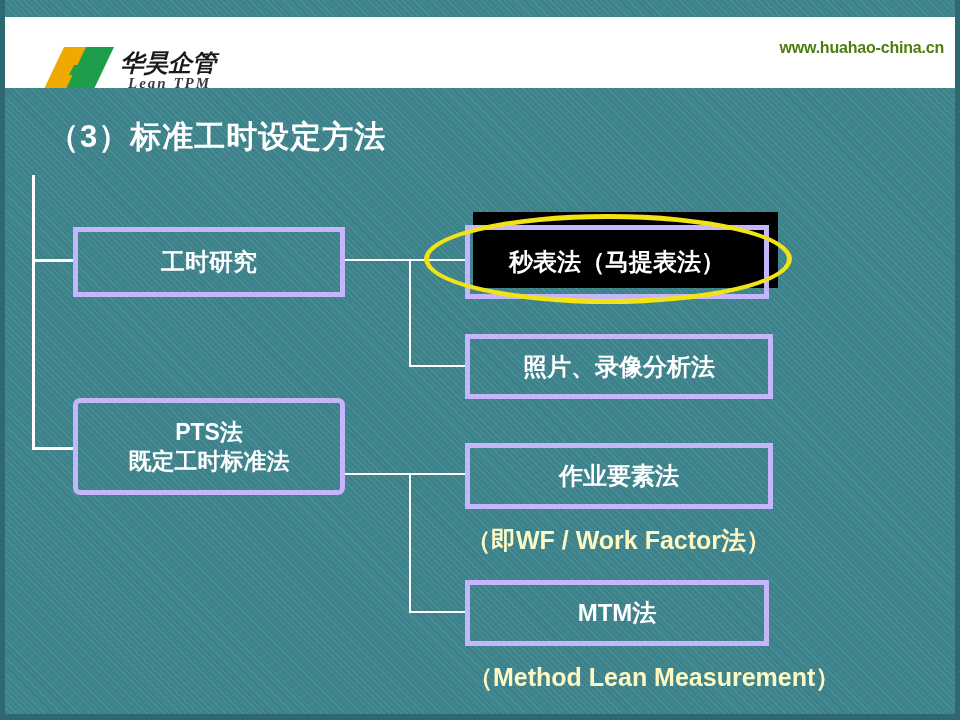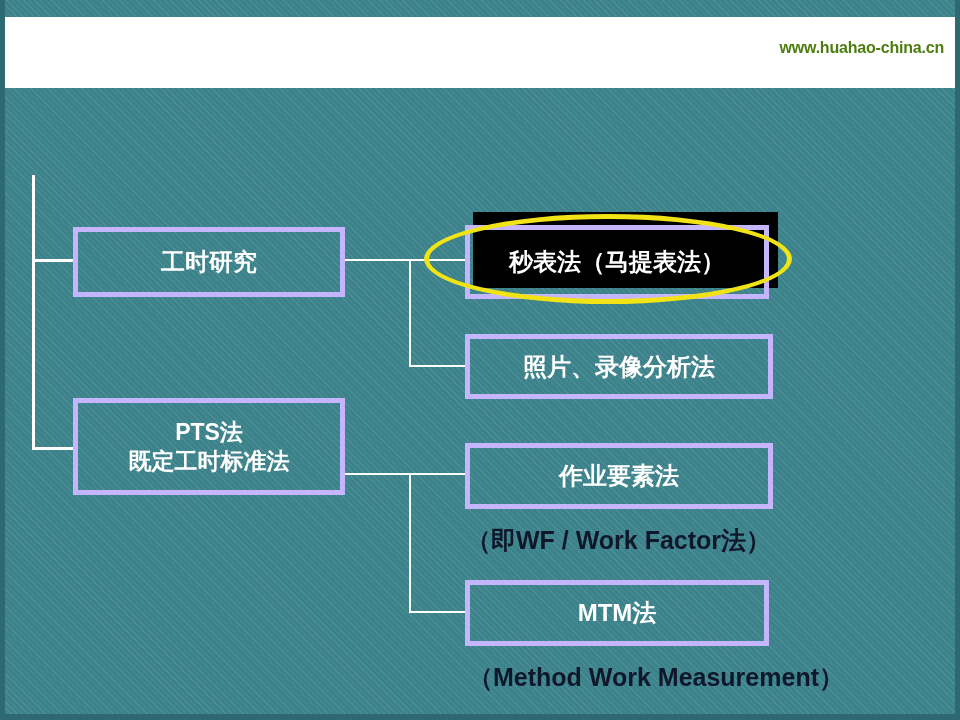--- a/index.html
+++ b/index.html
@@ -116,21 +116,21 @@
     display: flex;
     align-items: center;
     justify-content: center;
     text-align: center;
     font-weight: bold;
     line-height: 1.22;
     white-space: pre-line;
   }
 
   #node-time-study   { left: 73px;  top: 227px; width: 272px; height: 70px;  font-size: 24px; }
-  #node-pts          { left: 73px;  top: 398px; width: 272px; height: 97px;  font-size: 23px; }
+  #node-pts          { left: 73px;  top: 398px; width: 272px; height: 97px;  font-size: 23px; border-radius: 7px; }
   #node-stopwatch    { left: 465px; top: 225px; width: 304px; height: 74px;  font-size: 24px; z-index: 4; }
   #node-photo        { left: 465px; top: 334px; width: 308px; height: 65px;  font-size: 24px; }
   #node-element      { left: 465px; top: 443px; width: 308px; height: 66px;  font-size: 24px; }
   #node-mtm          { left: 465px; top: 580px; width: 304px; height: 66px;  font-size: 24px; }
 
   
   #stopwatch-shadow {
     position: absolute;
     left: 473px; top: 212px;
     width: 305px; height: 76px;
@@ -146,43 +146,60 @@
     border: 5px solid #f2e414;
     border-radius: 50%;
     box-sizing: border-box;
     z-index: 6;
     pointer-events: none;
   }
 
   
   .caption {
     position: absolute;
-    color: #0f172a;
+    color: #fef9c3;
     font-weight: bold;
     white-space: nowrap;
     text-align: center;
   }
   #caption-wf  { left: 466px; top: 524px; font-size: 25px; }
   #caption-mtm { left: 468px; top: 661px; font-size: 25px; }
 </style>
 </head>
 <body>
 
 <div id="slide">
 
   <div id="top-band" class="striped"></div>
 
   <div id="header-band">
 
+    <div id="logo">
+      <svg width="205" height="54" viewBox="0 0 205 54" xmlns="http://www.w3.org/2000/svg">
+
+        <polygon points="16,46 36,4 60,4 40,46" fill="#EFA900"></polygon>
+        <polygon points="36,46 56,4 80,4 60,46" fill="#EFA900"></polygon>
+        <polygon points="44,4 68,4 48,46 24,46" fill="#EFA900"></polygon>
+        <polygon points="58,4 86,4 66,46 38,46" fill="#1E9E4A"></polygon>
+        <polygon points="30,22 74,22 69,32 25,32" fill="#EFA900"></polygon>
+        <polygon points="46,22 76,22 71,32 41,32" fill="#1E9E4A"></polygon>
+        <rect x="16" y="47" width="130" height="1.6" fill="#1E9E4A"></rect>
+
+        <text x="92" y="28" font-family="'DejaVu Sans','Liberation Sans',sans-serif" font-size="24" font-weight="bold" fill="#1a1a1a" font-style="italic">华昊企管</text>
+
+        <text x="100" y="45" font-family="'Liberation Serif','DejaVu Serif',serif" font-size="15" font-weight="bold" font-style="italic" letter-spacing="2" fill="#3a3a3a">Lean TPM</text>
+      </svg>
+    </div>
 
     <div id="site-url">www.huahao-china.cn</div>
   </div>
 
   <div id="content" class="striped"></div>
 
+  <div id="slide-title">（3）标准工时设定方法</div>
 
   <div class="line" style="left:32px; top:175px; width:3px; height:275px;"></div>
   <div class="line" style="left:32px; top:259px; width:43px; height:3px;"></div>
   <div class="line" style="left:32px; top:447px; width:43px; height:3px;"></div>
 
   <div class="line" style="left:345px; top:259px; width:122px; height:2px;"></div>
   <div class="line" style="left:409px; top:259px; width:2px; height:108px;"></div>
   <div class="line" style="left:409px; top:365px; width:58px; height:2px;"></div>
 
   <div class="line" style="left:345px; top:473px; width:122px; height:2px;"></div>
@@ -201,19 +218,19 @@
   <div id="highlight-ellipse"></div>
 
   <div class="node" id="node-photo">照片、录像分析法</div>
 
   <div class="node" id="node-element">作业要素法</div>
 
   <div class="caption" id="caption-wf">（即WF / Work Factor法）</div>
 
   <div class="node" id="node-mtm">MTM法</div>
 
-  <div class="caption" id="caption-mtm">（Method Work Measurement）</div>
+  <div class="caption" id="caption-mtm">（Method Lean Measurement）</div>
 
   <div id="frame-left"></div>
   <div id="frame-right"></div>
   <div id="frame-bottom"></div>
 
 </div>
 
 </body></html>

